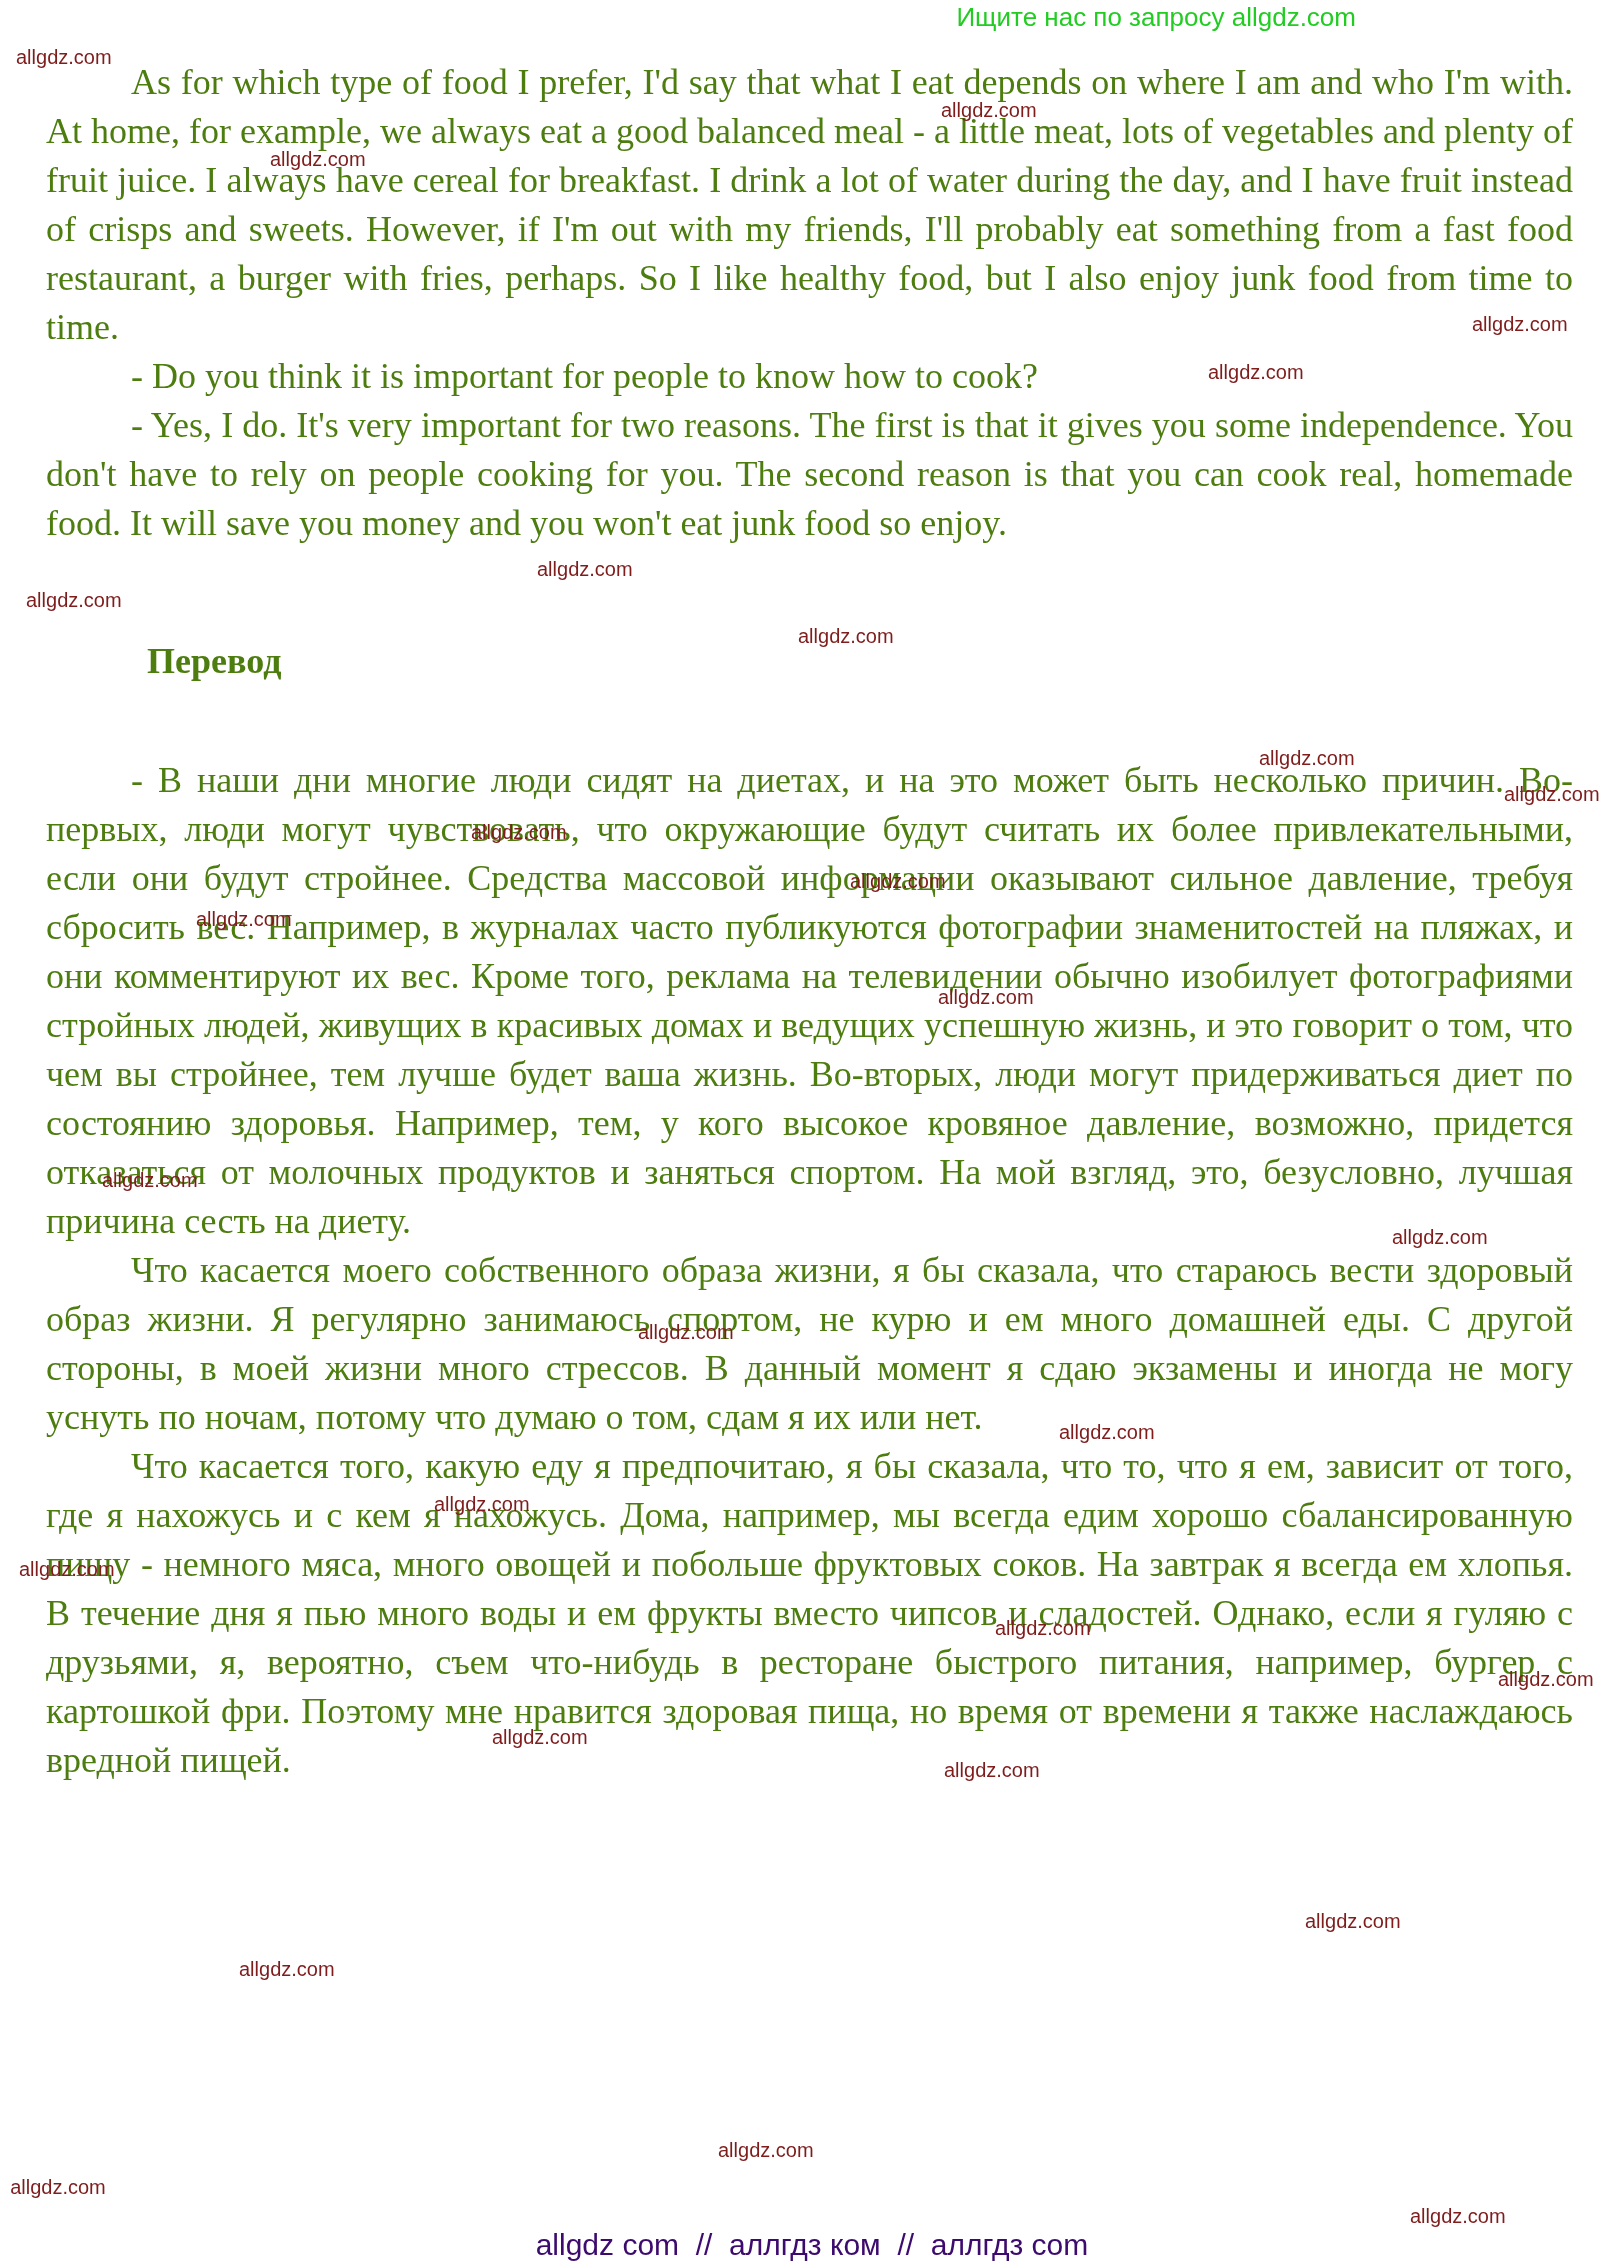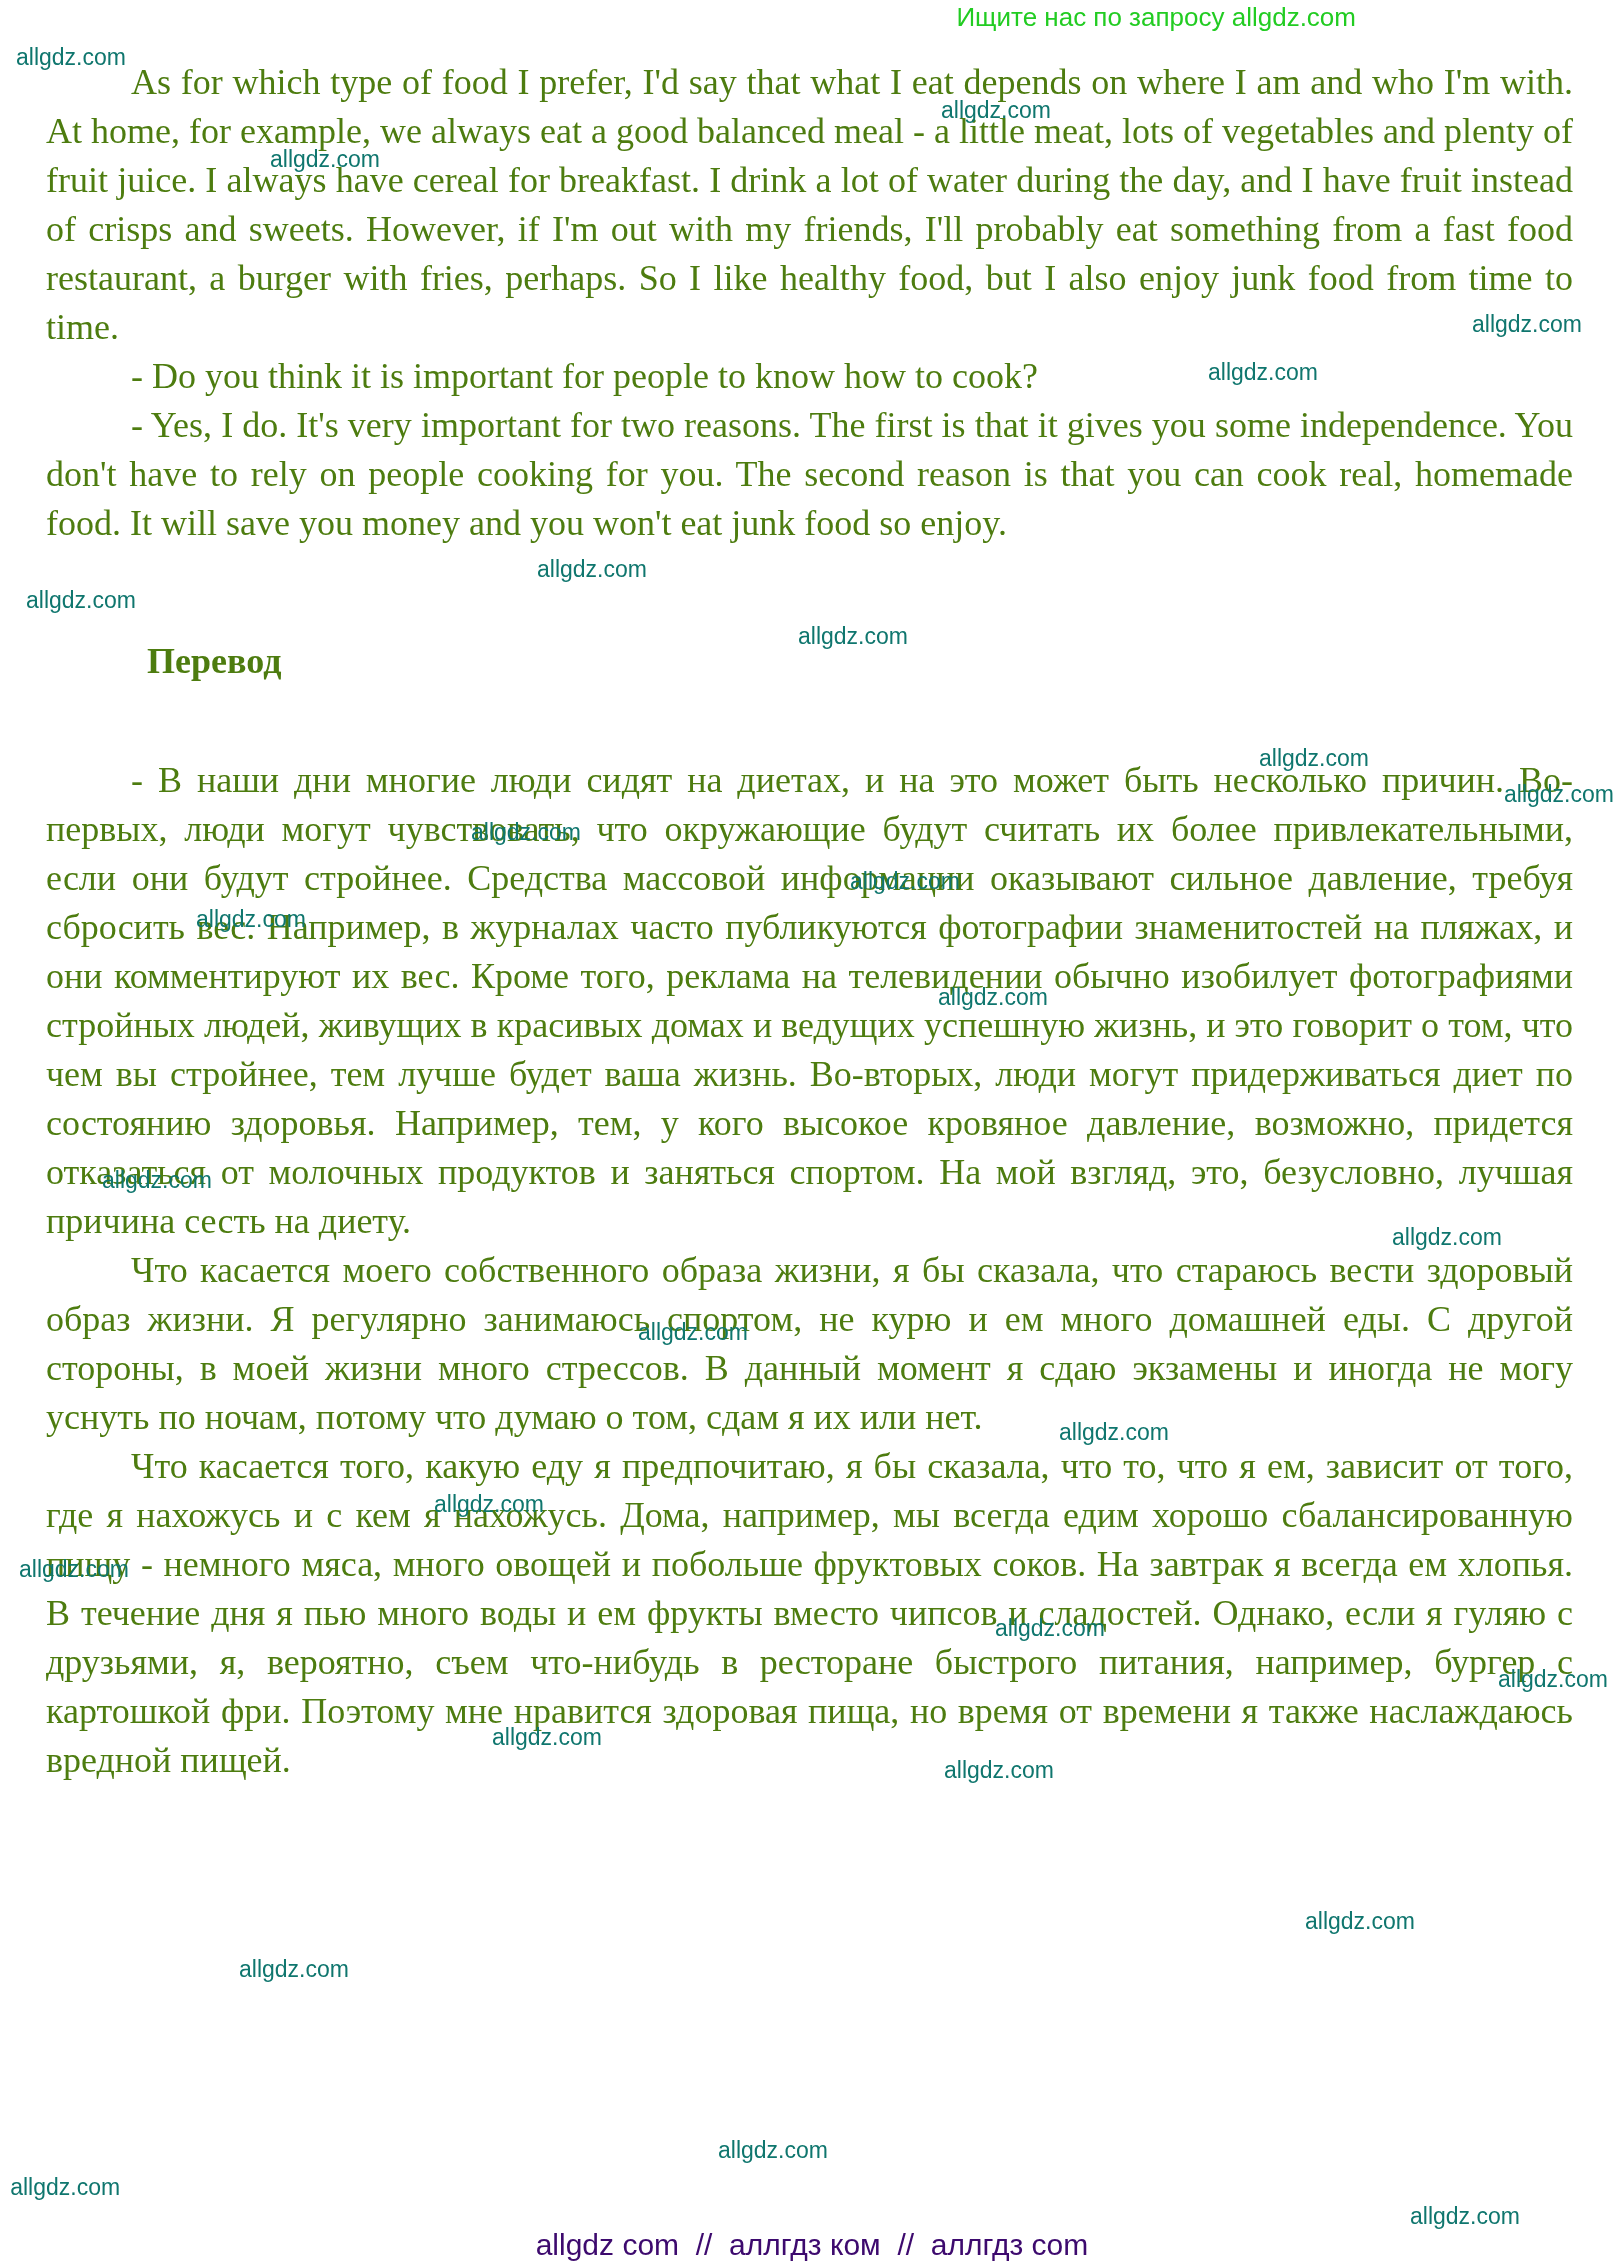--- a/index.html
+++ b/index.html
@@ -19,21 +19,21 @@
     font-family:"Liberation Serif", serif; font-size:36px; line-height:49px;
     color:#4d7c0f;
   }
   .p { text-align:justify; text-indent:85px; margin:0; }
   .heading {
     font-family:"Liberation Serif", serif; font-weight:bold; font-size:36px;
     margin:16px; padding-left:85px;
   }
   .wm {
     position:absolute; font-family:"Liberation Sans", sans-serif;
-    font-size:23px; color:#0f766e; white-space:nowrap; line-height:22px;
+    font-size:20px; color:#7f1d1d; white-space:nowrap; line-height:22px;
   }
 </style>
 </head>
 <body>
 
 <div class="banner-top">Ищите нас по запросу allgdz.com</div>
 
 <div class="content">
   <p class="p">As for which type of food I prefer, I'd say that what I eat depends on where I am and who I'm with. At home, for example, we always eat a good balanced meal - a little meat, lots of vegetables and plenty of fruit juice. I always have cereal for breakfast. I drink a lot of water during the day, and I have fruit instead of crisps and sweets. However, if I'm out with my friends, I'll probably eat something from a fast food restaurant, a burger with fries, perhaps. So I like healthy food, but I also enjoy junk food from time to time.</p>
   <p class="p">- Do you think it is important for people to know how to cook?</p>

